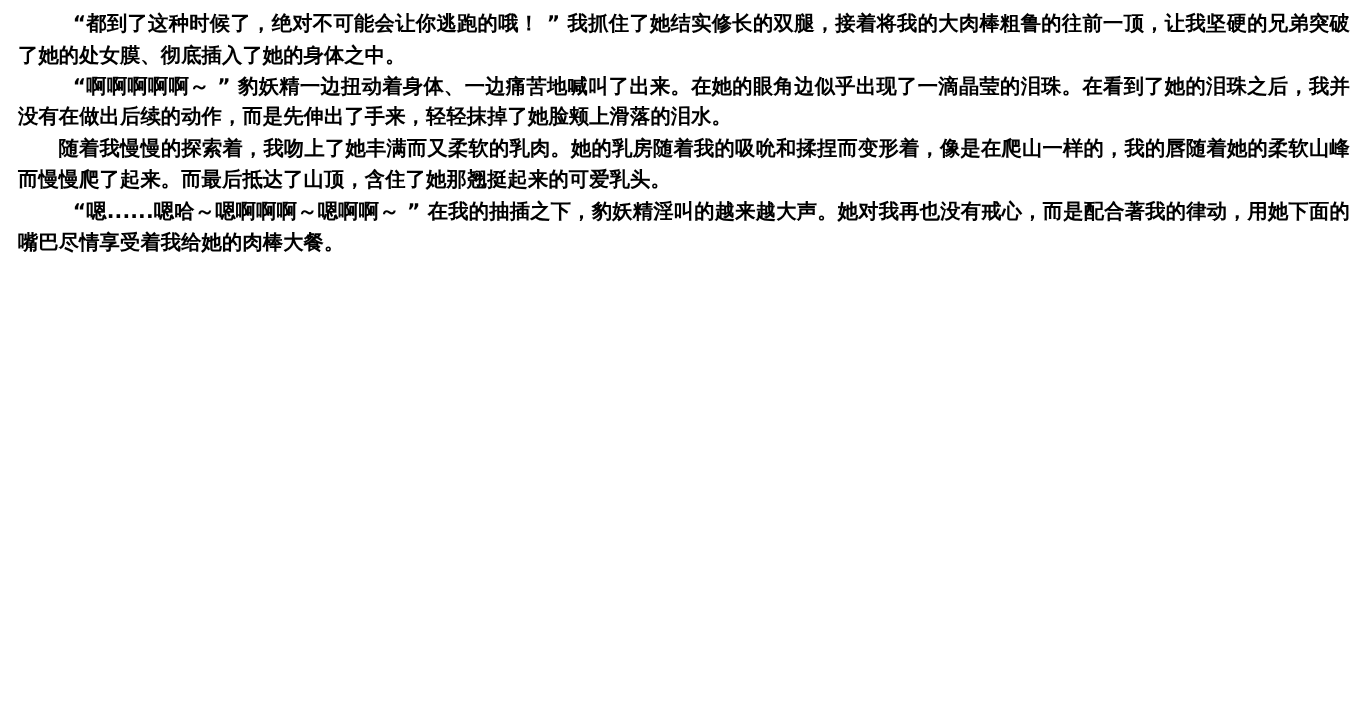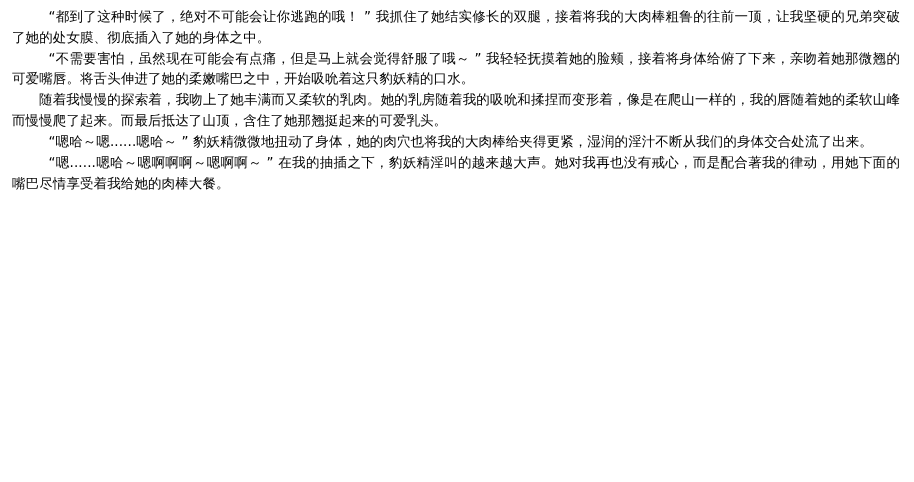--- a/index.html
+++ b/index.html
@@ -10,20 +10,21 @@
   body {
     width: 914px;
     height: 482px;
     overflow: hidden;
     font-family: "DejaVu Sans", "Liberation Sans", sans-serif;
   }
   #doc {
     width: 914px;
     box-sizing: border-box;
     padding: 6px 14px 6px 12px;
+    font-weight: bold;
   }
   .para {
     margin: 0 0 0.5px 0;
     font-size: 13.5px;
     line-height: 20.6px;
     color: #000000;
     text-align: justify;
     text-justify: inter-ideograph;
     letter-spacing: 0.1px;
     white-space: pre-wrap;
@@ -34,17 +35,16 @@
   }
   .indent3 {
     text-indent: 2.7em;
   }
 </style>
 </head>
 <body>
 
 <div id="doc">
   <p class="para indent3">“都到了这种时候了，绝对不可能会让你逃跑的哦！ ” 我抓住了她结实修长的双腿，接着将我的大肉棒粗鲁的往前一顶，让我坚硬的兄弟突破了她的处女膜、彻底插入了她的身体之中。</p>
-  <p class="para indent3">“不需要害怕，虽然现在可能会有点痛，但是马上就会觉得舒服了哦～ ” 我轻轻抚摸着她的脸颊，接着将身体给俯了下来，亲吻着她那微翘的可爱嘴唇。将舌头伸进了她的柔嫩嘴巴之中，开始吸吮着这只豹妖精的口水。</p>
+  <p class="para indent3">“啊啊啊啊啊～ ” 豹妖精一边扭动着身体、一边痛苦地喊叫了出来。在她的眼角边似乎出现了一滴晶莹的泪珠。在看到了她的泪珠之后，我并没有在做出后续的动作，而是先伸出了手来，轻轻抹掉了她脸颊上滑落的泪水。</p>
   <p class="para indent2">随着我慢慢的探索着，我吻上了她丰满而又柔软的乳肉。她的乳房随着我的吸吮和揉捏而变形着，像是在爬山一样的，我的唇随着她的柔软山峰而慢慢爬了起来。而最后抵达了山顶，含住了她那翘挺起来的可爱乳头。</p>
-  <p class="para indent3">“嗯哈～嗯......嗯哈～ ” 豹妖精微微地扭动了身体，她的肉穴也将我的大肉棒给夹得更紧，湿润的淫汁不断从我们的身体交合处流了出来。</p>
   <p class="para indent3">“嗯......嗯哈～嗯啊啊啊～嗯啊啊～ ” 在我的抽插之下，豹妖精淫叫的越来越大声。她对我再也没有戒心，而是配合著我的律动，用她下面的嘴巴尽情享受着我给她的肉棒大餐。</p>
 </div>
 
 </body></html>

